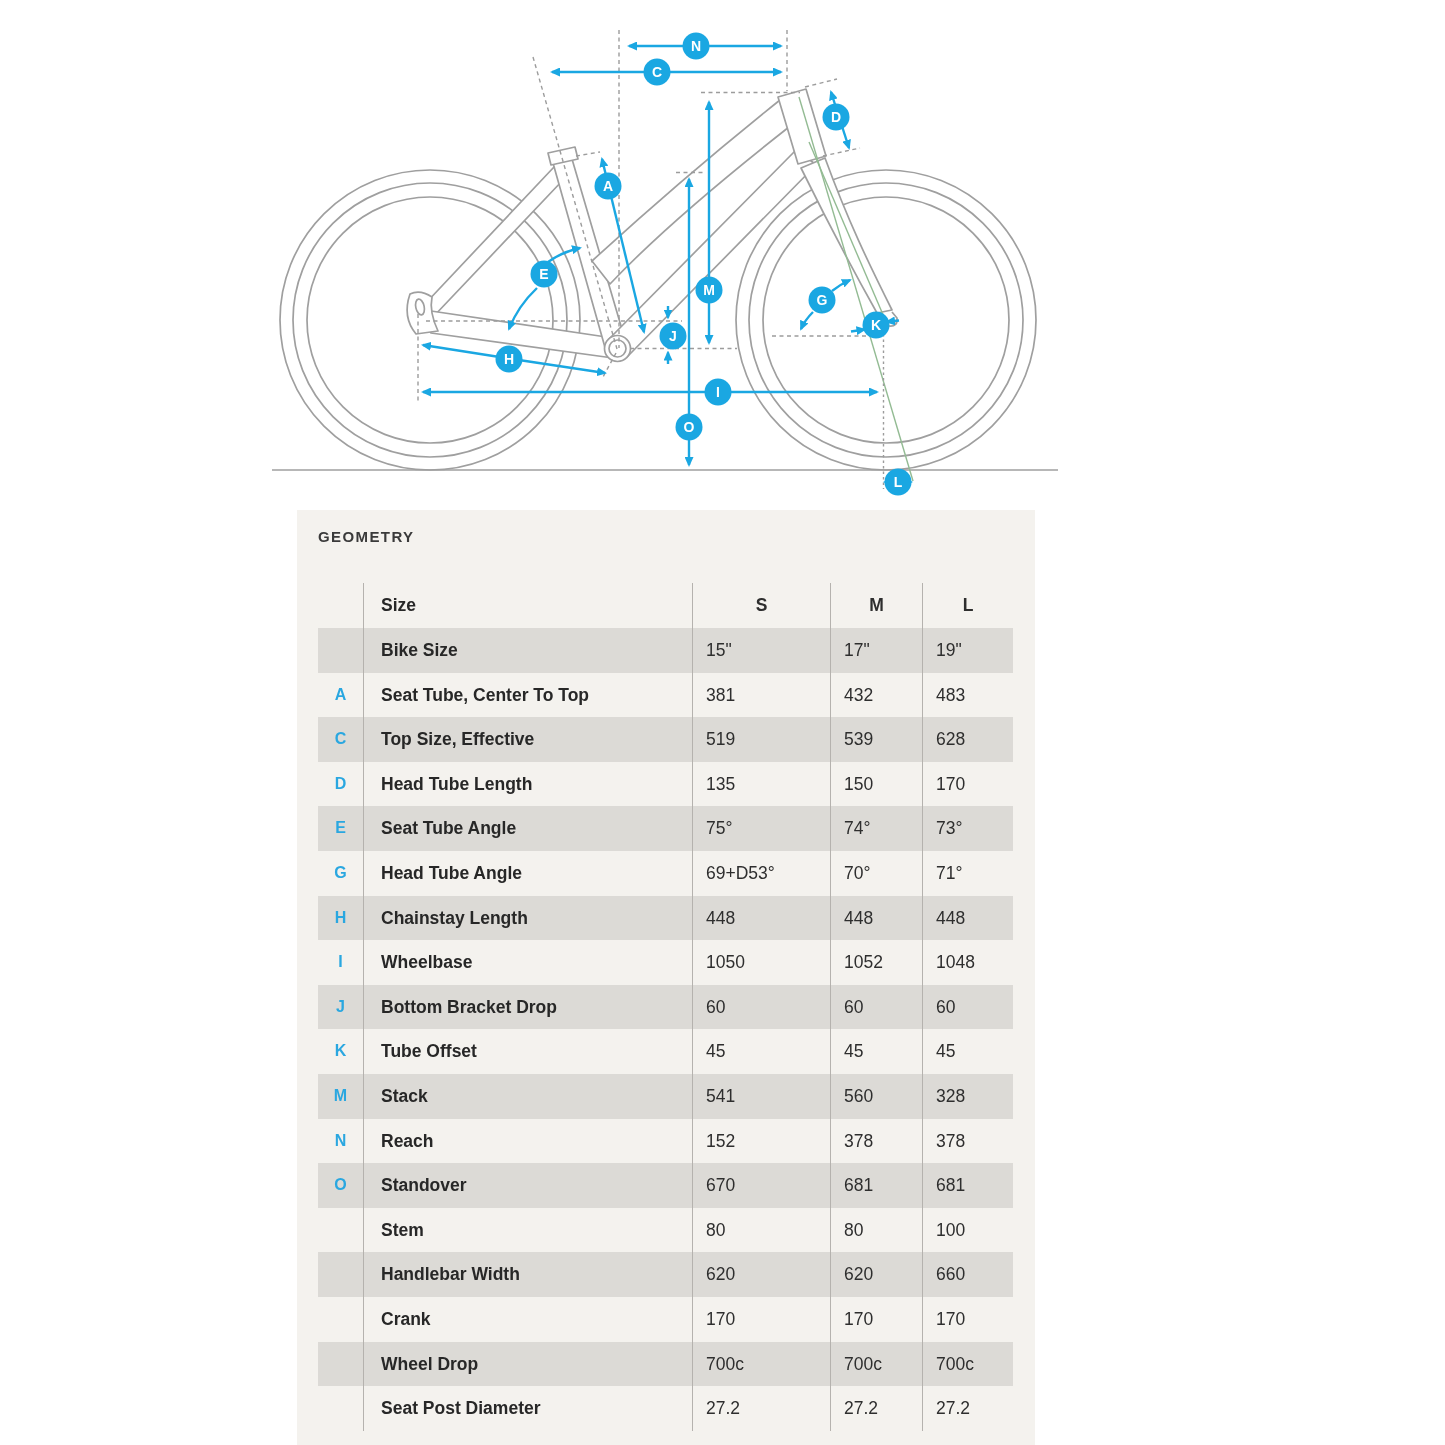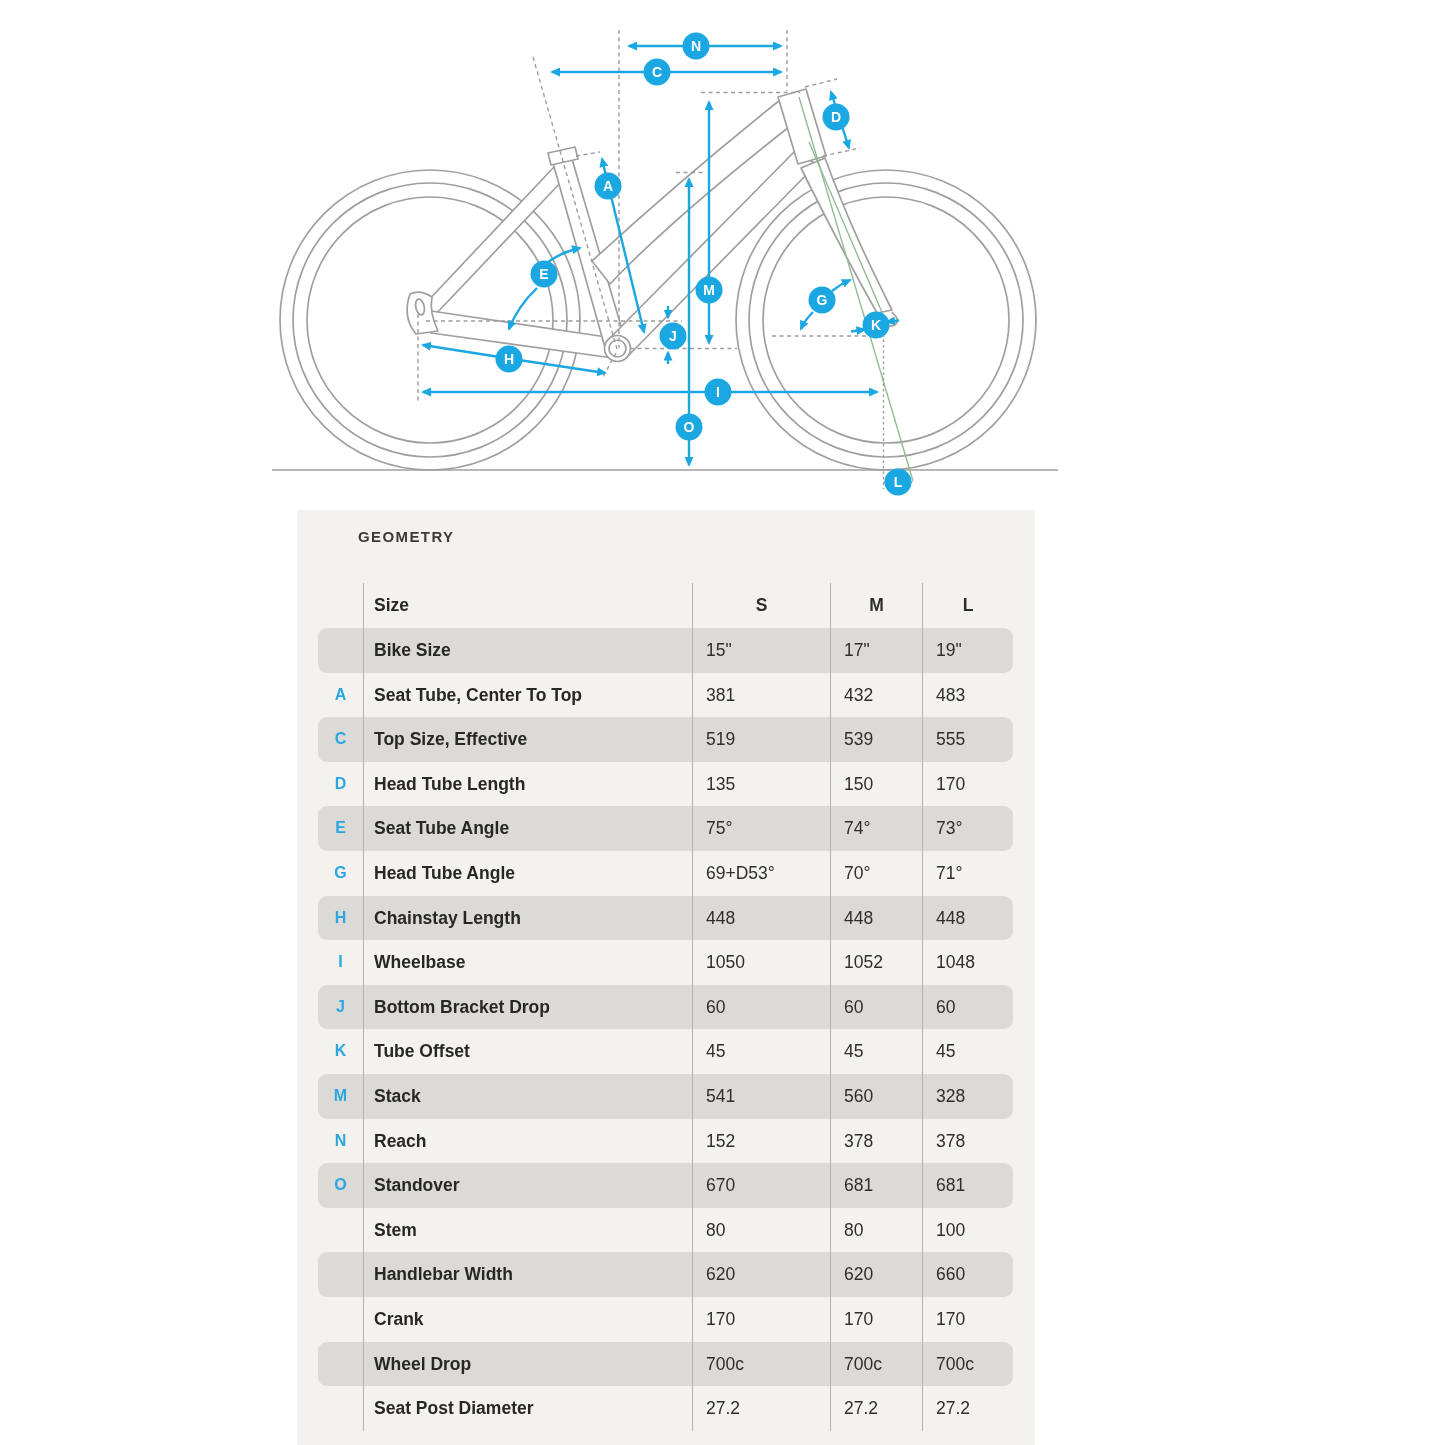--- a/index.html
+++ b/index.html
@@ -3,29 +3,29 @@
 <meta charset="utf-8">
 <style>
   html,body{margin:0;padding:0;background:#ffffff;}
   #screen{position:relative;width:1445px;height:1445px;background:#ffffff;
           font-family:"Liberation Sans",sans-serif;overflow:hidden;}
   #diagram{position:absolute;left:0;top:0;}
 
   
   .panel{position:absolute;left:297px;top:510px;width:738px;height:935px;background:#f4f2ee;}
   .g-title{position:absolute;left:21px;top:18px;font-size:15px;font-weight:700;
-           letter-spacing:1.4px;color:#3a3a3a;margin-left:40px;}
+           letter-spacing:1.4px;color:#3a3a3a;}
   .gtable{position:absolute;left:21px;top:73px;width:695px;color:#2e2e2e;}
   .thead,.trow{display:flex;box-sizing:border-box;}
   .thead{height:45px;line-height:45px;}
   .trow{height:44.6px;line-height:44.6px;}
-  .trow.shaded{background:#dcdad6;border-radius:9px;}
+  .trow.shaded{background:#dcdad6;}
   .cell{box-sizing:border-box;font-size:17.5px;white-space:nowrap;overflow:hidden;}
   .c-letter{width:45px;text-align:center;font-weight:700;color:#2aa7e0;font-size:16px;}
-  .c-label{width:329px;padding-left:10px;font-weight:700;color:#272727;
+  .c-label{width:329px;padding-left:17px;font-weight:700;color:#272727;
            border-left:1px solid #b5b2ae;}
   .c-s{width:138px;padding-left:13px;border-left:1px solid #b5b2ae;}
   .c-m{width:92px;padding-left:13px;border-left:1px solid #b5b2ae;}
   .c-l{width:91px;padding-left:13px;border-left:1px solid #b5b2ae;}
   .thead .c-label{font-weight:700;}
   .thead .c-s,.thead .c-m,.thead .c-l{font-weight:700;text-align:center;padding-left:0;}
 
   
   .wheel{fill:none;stroke:#9f9f9f;stroke-width:1.7;}
   .frame{fill:#ffffff;stroke:#9f9f9f;stroke-width:1.7;stroke-linejoin:round;}
@@ -233,21 +233,21 @@
             <div class="cell c-label">Seat Tube, Center To Top</div>
             <div class="cell c-s">381</div>
             <div class="cell c-m">432</div>
             <div class="cell c-l">483</div>
           </div>
           <div class="trow shaded">
             <div class="cell c-letter">C</div>
             <div class="cell c-label">Top Size, Effective</div>
             <div class="cell c-s">519</div>
             <div class="cell c-m">539</div>
-            <div class="cell c-l">555</div>
+            <div class="cell c-l">628</div>
           </div>
           <div class="trow">
             <div class="cell c-letter">D</div>
             <div class="cell c-label">Head Tube Length</div>
             <div class="cell c-s">135</div>
             <div class="cell c-m">150</div>
             <div class="cell c-l">170</div>
           </div>
           <div class="trow shaded">
             <div class="cell c-letter">E</div>

